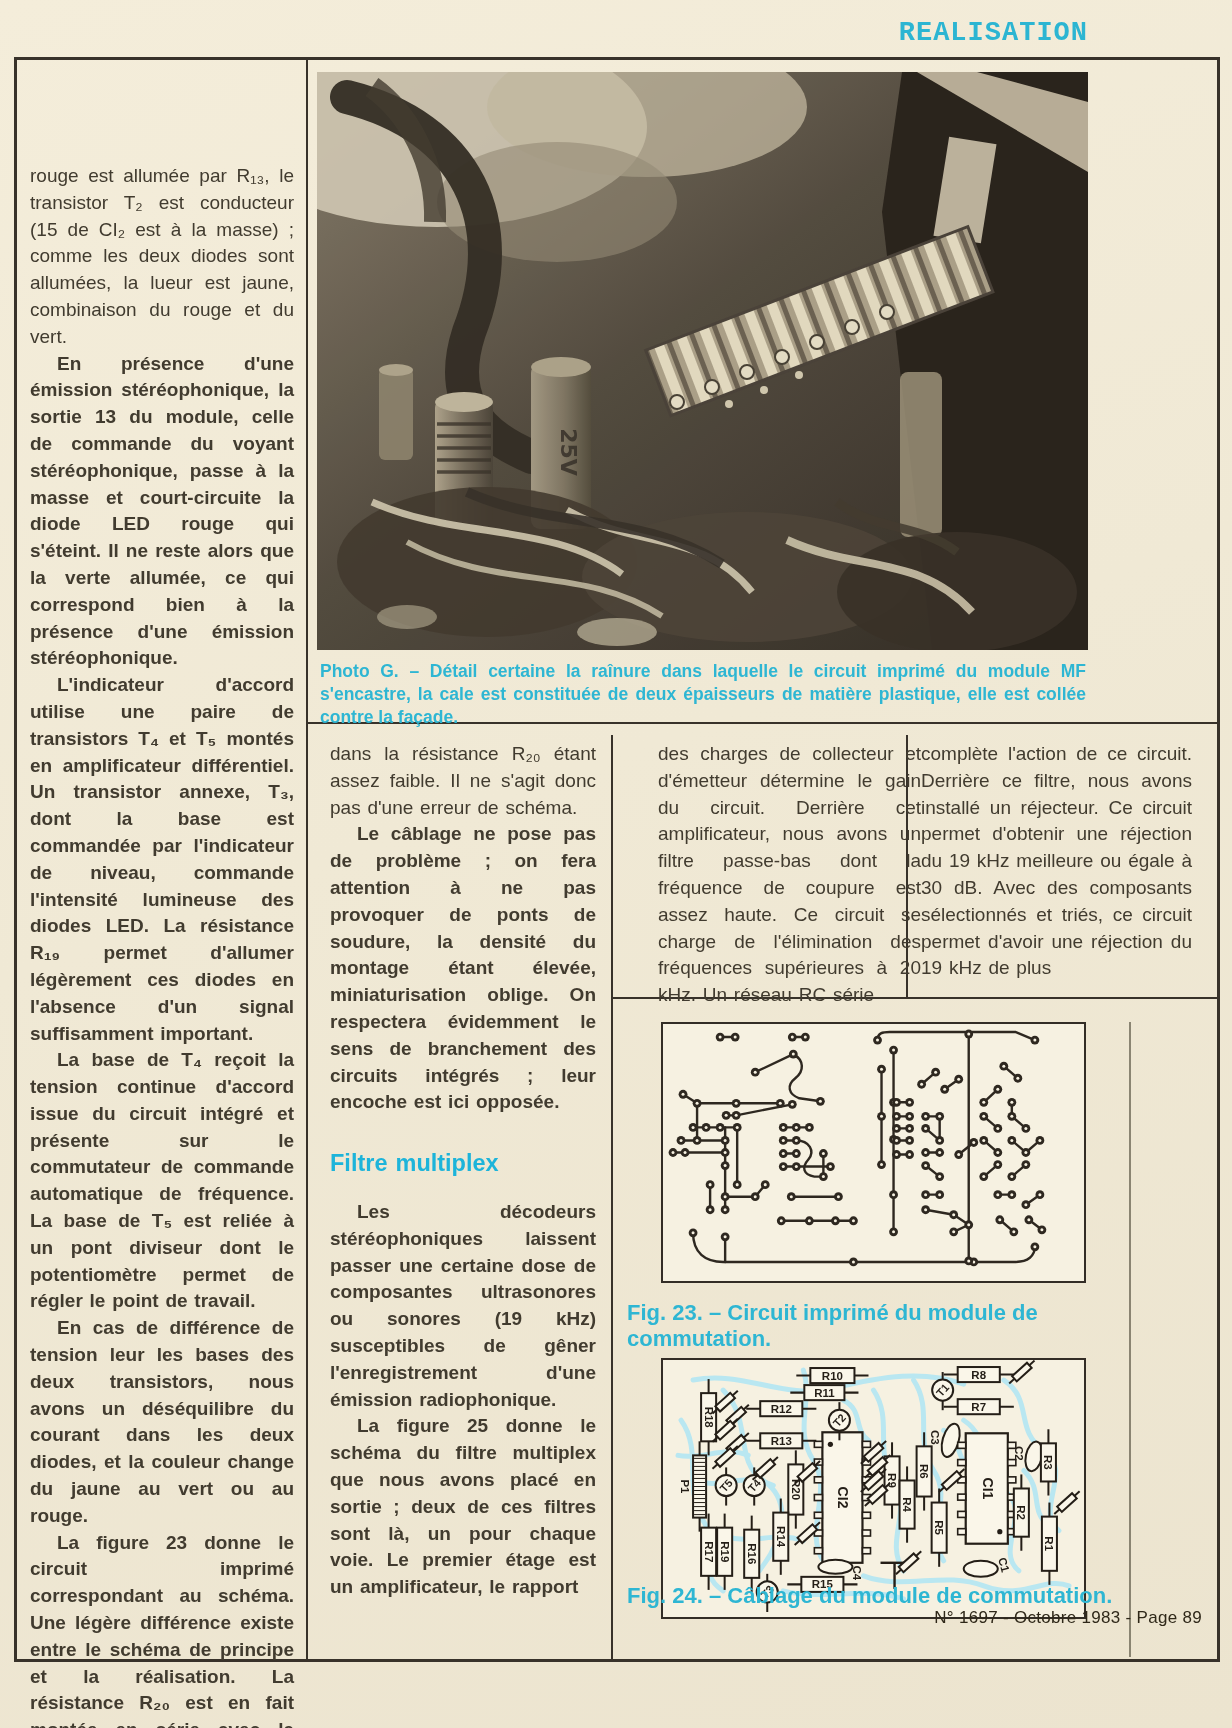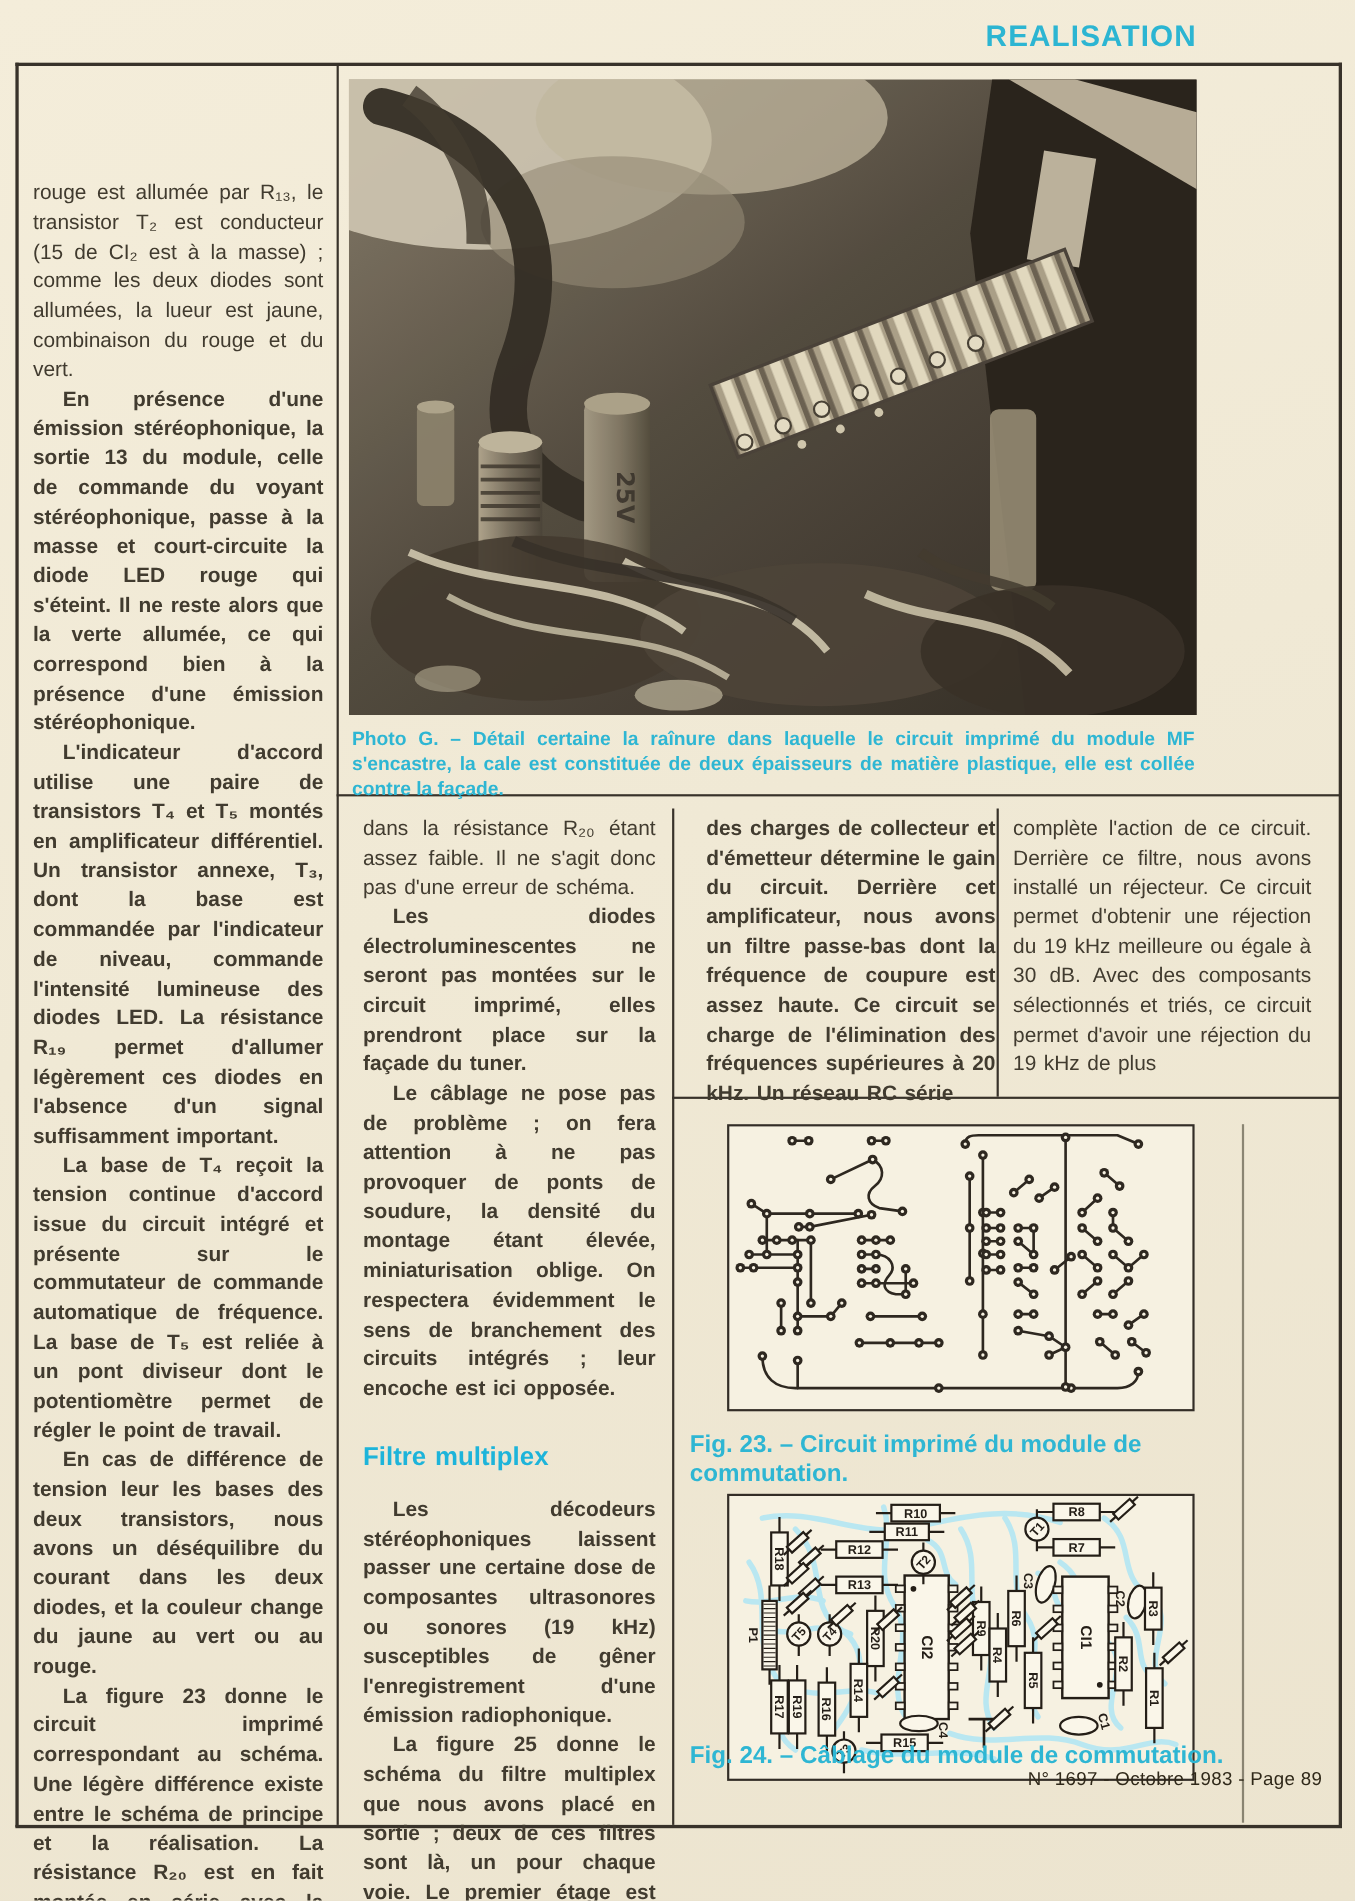--- a/index.html
+++ b/index.html
@@ -1,20 +1,20 @@
 <!DOCTYPE html>
 <html><head>
 <meta charset="utf-8">
 <style>
   html,body{margin:0;padding:0;background:#e7e0cc;}
   .page{position:relative;width:1232px;height:1728px;overflow:hidden;
         background:linear-gradient(160deg,#f4edda 0%,#f0e9d5 45%,#ece4cf 100%);
         font-family:"Liberation Sans",sans-serif;color:#413b2f;}
   .masthead{position:absolute;top:18px;right:144px;font-size:27px;font-weight:bold;
-            letter-spacing:1px;color:#2cb5d2;}
+            letter-spacing:1px;color:#2cb5d2;font-family:Liberation Mono, monospace;}
   .rule{position:absolute;background:#38322a;}
   .photo{position:absolute;left:317px;top:72px;width:771px;height:578px;overflow:hidden;}
   .photo svg{display:block;width:100%;height:100%;}
   .cyan-caption{position:absolute;left:320px;top:660px;width:766px;color:#2eb6d3;
                 font-weight:bold;font-size:17.5px;line-height:23px;text-align:justify;}
   .col{position:absolute;font-size:19px;line-height:26.8px;text-align:justify;
        word-spacing:1.5px;color:#413b2f;}
   .col p{margin:0;}
   .col p.indent{text-indent:27px;font-weight:bold;}
   .subhead{font-weight:bold;color:#1db4da;font-size:23.5px;margin:34px 0 22px 0;}
@@ -121,27 +121,26 @@
   <div class="col" style="left:30px;top:163px;width:264px;">
       <p class="">rouge est allumée par R₁₃, le transistor T₂ est conducteur (15 de CI₂ est à la masse) ; comme les deux diodes sont allumées, la lueur est jaune, combinaison du rouge et du vert.</p>
       <p class="indent">En présence d'une émission stéréophonique, la sortie 13 du module, celle de commande du voyant stéréophonique, passe à la masse et court-circuite la diode LED rouge qui s'éteint. Il ne reste alors que la verte allumée, ce qui correspond bien à la présence d'une émission stéréophonique.</p>
       <p class="indent">L'indicateur d'accord utilise une paire de transistors T₄ et T₅ montés en amplificateur différentiel. Un transistor annexe, T₃, dont la base est commandée par l'indicateur de niveau, commande l'intensité lumineuse des diodes LED. La résistance R₁₉ permet d'allumer légèrement ces diodes en l'absence d'un signal suffisamment important.</p>
       <p class="indent">La base de T₄ reçoit la tension continue d'accord issue du circuit intégré et présente sur le commutateur de commande automatique de fréquence. La base de T₅ est reliée à un pont diviseur dont le potentiomètre permet de régler le point de travail.</p>
       <p class="indent">En cas de différence de tension leur les bases des deux transistors, nous avons un déséquilibre du courant dans les deux diodes, et la couleur change du jaune au vert ou au rouge.</p>
       <p class="indent">La figure 23 donne le circuit imprimé correspondant au schéma. Une légère différence existe entre le schéma de principe et la réalisation. La résistance R₂₀ est en fait montée en série avec la résistance R₁₃, ce qui ne modifie pas le comportement du montage, la chute de tension</p>
     </div>
   <div class="col" style="left:330px;top:741px;width:266px;">
       <p class="">dans la résistance R₂₀ étant assez faible. Il ne s'agit donc pas d'une erreur de schéma.</p>
-      <p class="indent">Les diodes électroluminescentes ne seront pas montées sur le circuit imprimé, elles prendront place sur la façade du tuner.</p>
       <p class="indent">Le câblage ne pose pas de problème ; on fera attention à ne pas provoquer de ponts de soudure, la densité du montage étant élevée, miniaturisation oblige. On respectera évidemment le sens de branchement des circuits intégrés ; leur encoche est ici opposée.</p>
       <div class="subhead">Filtre multiplex</div>
       <p class="indent">Les décodeurs stéréophoniques laissent passer une certaine dose de composantes ultrasonores ou sonores (19 kHz) susceptibles de gêner l'enregistrement d'une émission radiophonique.</p>
       <p class="indent">La figure 25 donne le schéma du filtre multiplex que nous avons placé en sortie ; deux de ces filtres sont là, un pour chaque voie. Le premier étage est un amplificateur, le rapport</p>
     </div>
-  <div class="col" style="left:642px;top:741px;width:263px;font-weight:bold;">
+  <div class="col" style="left:658px;top:741px;width:263px;">
       <p class="">des charges de collecteur et d'émetteur détermine le gain du circuit. Derrière cet amplificateur, nous avons un filtre passe-bas dont la fréquence de coupure est assez haute. Ce circuit se charge de l'élimination des fréquences supérieures à 20 kHz. Un réseau RC série</p>
     </div>
   <div class="col" style="left:921px;top:741px;width:271px;">
       <p class="">complète l'action de ce circuit. Derrière ce filtre, nous avons installé un réjecteur. Ce circuit permet d'obtenir une réjection du 19 kHz meilleure ou égale à 30 dB. Avec des composants sélectionnés et triés, ce circuit permet d'avoir une réjection du 19 kHz de plus</p>
     </div>
 
   <div class="figbox" style="top:1022px;">
     <svg id="fig23-svg" viewBox="0 0 420 256" preserveAspectRatio="none">
         <path d="M57,13 H72" fill="none" stroke="#2e2820" stroke-width="2.4" stroke-linecap="round" stroke-linejoin="round"></path>
         <path d="M129,13 H142" fill="none" stroke="#2e2820" stroke-width="2.4" stroke-linecap="round" stroke-linejoin="round"></path>

